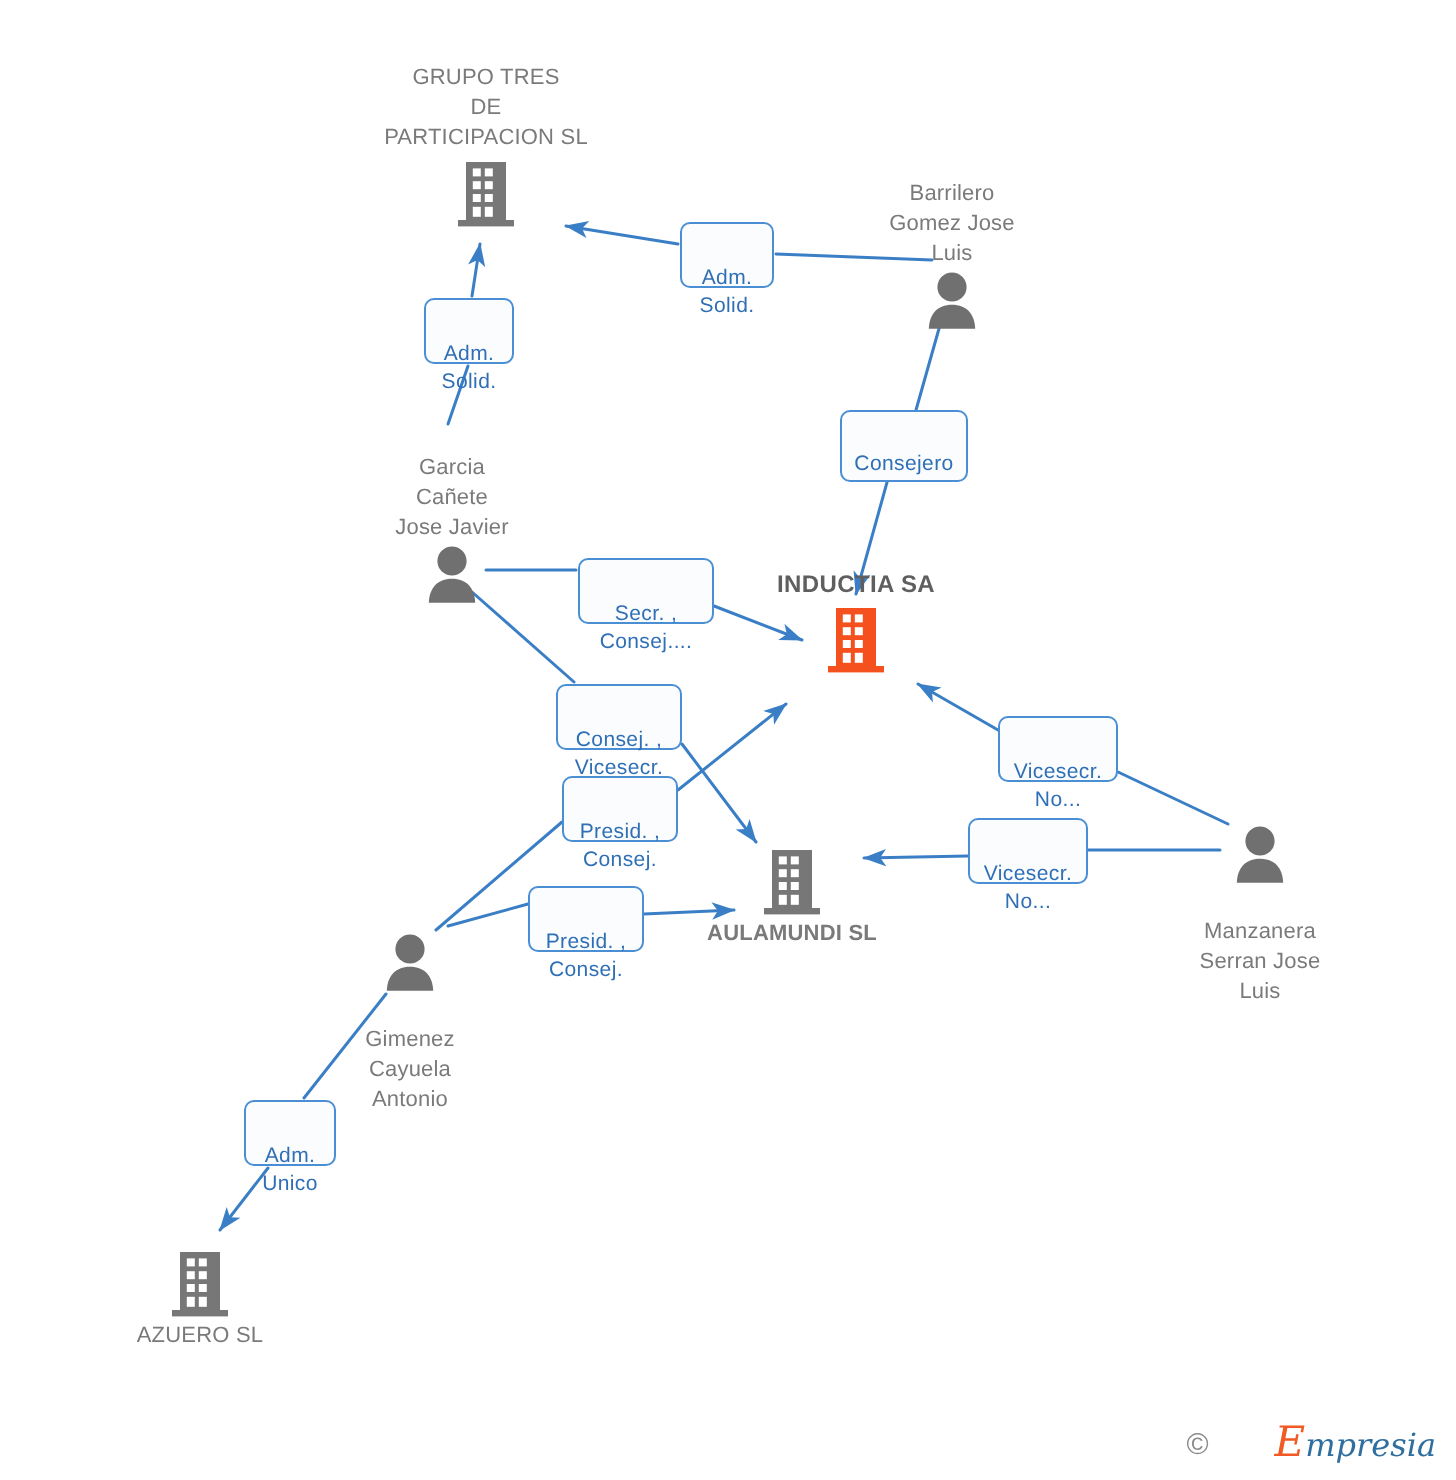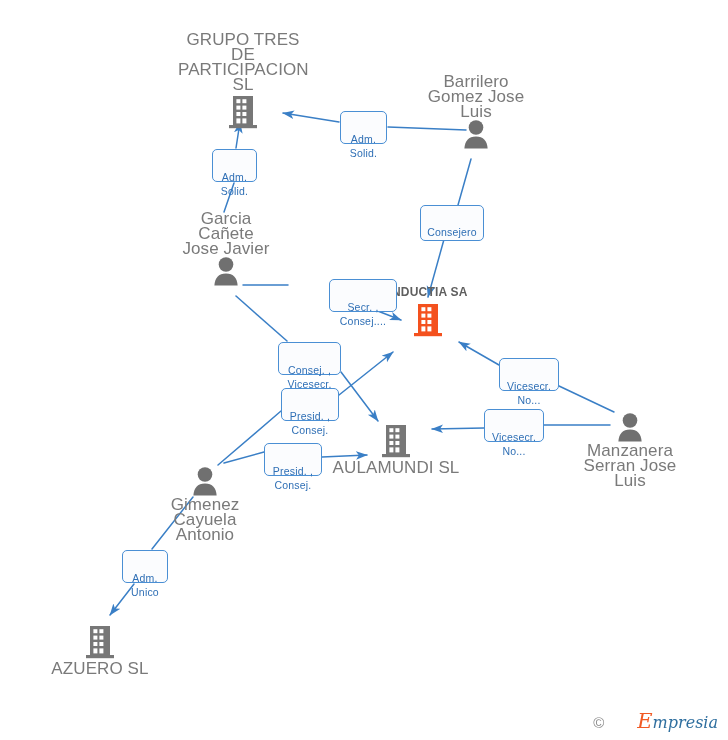--- a/index.html
+++ b/index.html
@@ -26,40 +26,40 @@
     height: 740px;
   }
   .node {
     position: absolute;
     width: 130px;
     margin-left: -65px;
     text-align: center;
     z-index: 3;
   }
   .node-caption {
-    font-size: 17px;
+    font-size: 11px;
     line-height: 15px;
     color: #7a7a7a;
     letter-spacing: 0.1px;
     white-space: pre-line;
   }
   .node-caption.emphasis {
     color: #5f5f5f;
     font-weight: bold;
     font-size: 12px;
     letter-spacing: 0.2px;
   }
   .node-icon {
     display: block;
     margin: 0 auto;
     line-height: 0;
   }
   .node.company .node-caption { margin-top: 2px; }
   .node.company.above .node-caption { margin-bottom: 3px; }
-  .node.person .node-caption { margin-top: 1px; }
+  .node.person .node-caption { margin-top: 17px; }
 
   .edge-label {
     position: absolute;
     z-index: 5;
     box-sizing: border-box;
     background: #fbfcfe;
     border: 1.4px solid #4a8fd4;
     border-radius: 5px;
     color: #2f6fb5;
     font-size: 10.5px;
@@ -201,21 +201,21 @@
           <rect x="14.4" y="10.6" width="4" height="4"></rect>
           <rect x="8.4" y="17" width="4" height="4"></rect>
           <rect x="14.4" y="17" width="4" height="4"></rect>
           <rect x="8.4" y="23.4" width="4" height="5"></rect>
           <rect x="14.4" y="23.4" width="4" height="5"></rect>
         </g>
       </svg>
     </span>
   </div>
 
-  <div class="node company" style="left:396px; top:424px;">
+  <div class="node company" style="left:396px; top:424px;font-weight:bold;">
     <span class="node-icon">
       <svg width="30" height="34" viewBox="0 0 30 34" xmlns="http://www.w3.org/2000/svg">
         <rect x="5" y="1" width="20" height="29" fill="#777777"></rect>
         <rect x="1" y="30" width="28" height="3.2" fill="#777777"></rect>
         <g fill="#ffffff">
           <rect x="8.4" y="4.2" width="4" height="4"></rect>
           <rect x="14.4" y="4.2" width="4" height="4"></rect>
           <rect x="8.4" y="10.6" width="4" height="4"></rect>
           <rect x="14.4" y="10.6" width="4" height="4"></rect>
           <rect x="8.4" y="17" width="4" height="4"></rect>
@@ -273,21 +273,21 @@
   </div>
 
   <div class="edge-label" style="left:340px; top:111px; width:47px; height:33px;">Adm.
 Solid.</div>
 
   <div class="edge-label" style="left:212px; top:149px; width:45px; height:33px;">Adm.
 Solid.</div>
 
   <div class="edge-label" style="left:420px; top:205px; width:64px; height:36px; line-height:12px;">Consejero</div>
 
-  <div class="edge-label" style="left:289px; top:279px; width:68px; height:33px;margin-left:40px;">Secr. ,
+  <div class="edge-label" style="left:289px; top:279px; width:68px; height:33px;">Secr. ,
 Consej....</div>
 
   <div class="edge-label" style="left:278px; top:342px; width:63px; height:33px;">Consej. ,
 Vicesecr.</div>
 
   <div class="edge-label" style="left:281px; top:388px; width:58px; height:33px;">Presid. ,
 Consej.</div>
 
   <div class="edge-label" style="left:264px; top:443px; width:58px; height:33px;">Presid. ,
 Consej.</div>

